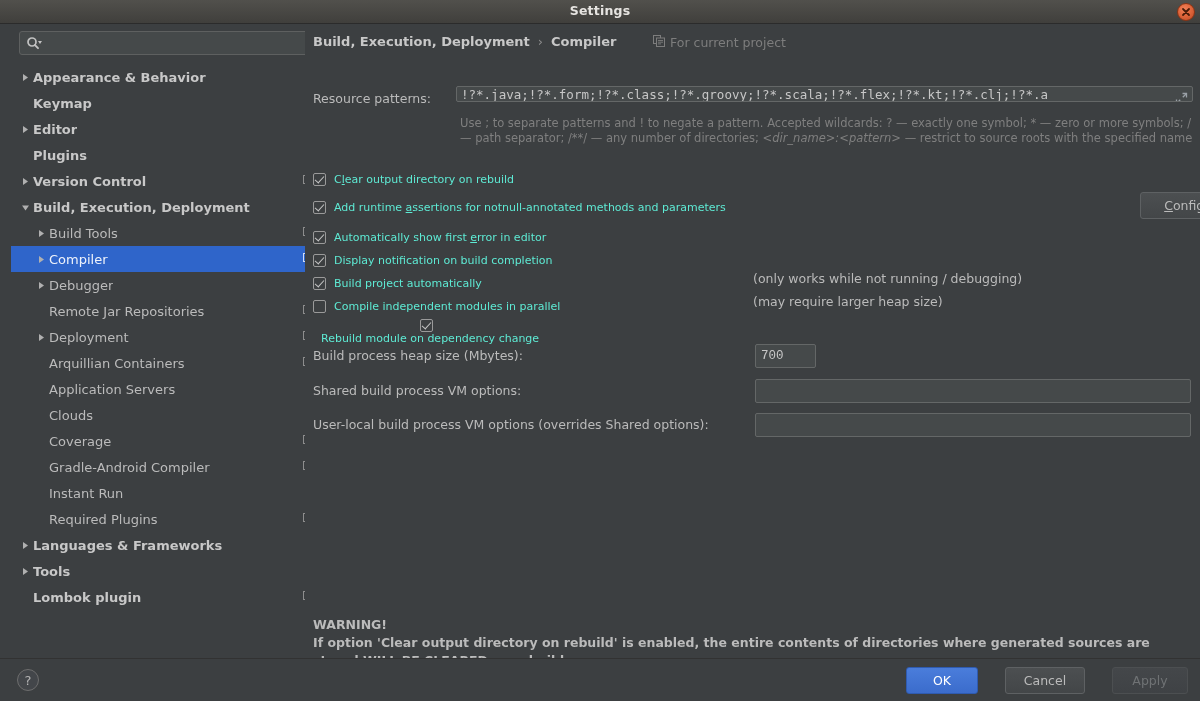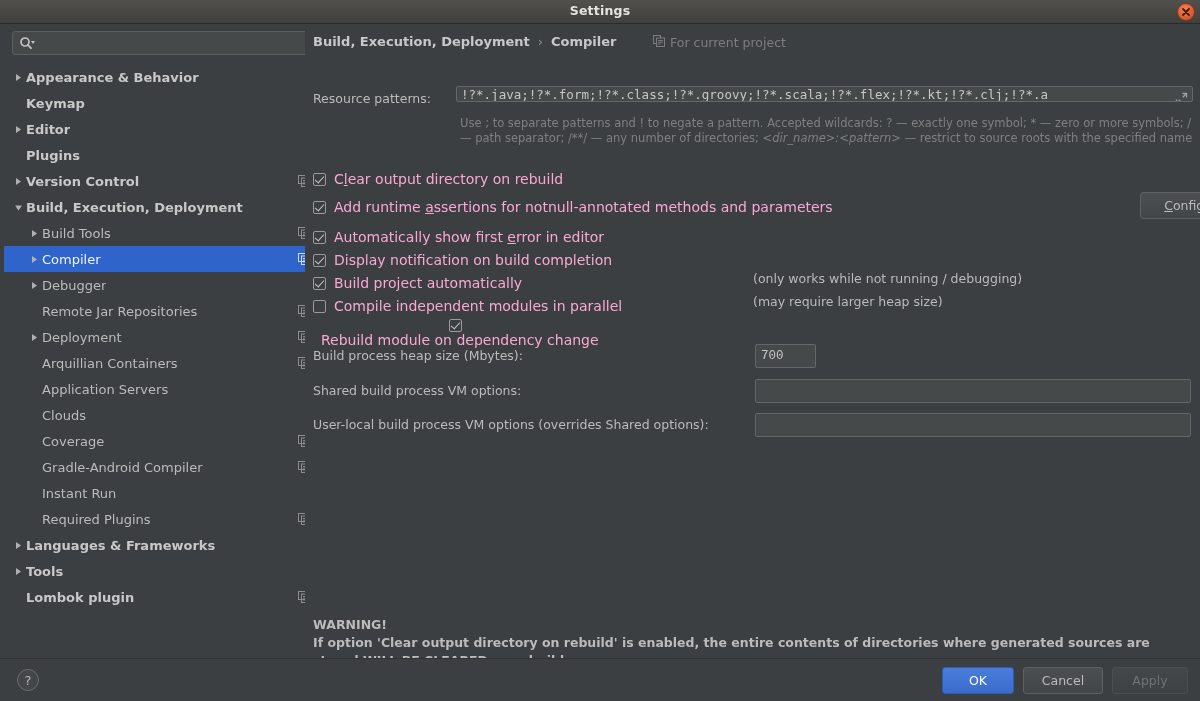--- a/index.html
+++ b/index.html
@@ -24,22 +24,22 @@
   .close-btn {
     position: absolute; right: 5px; top: 3px; width: 18px; height: 18px;
     border-radius: 50%;
     background: radial-gradient(circle at 40% 32%, #f0825a 0%, #e0663c 45%, #bf4a25 100%);
     border: 1px solid #8c3415; cursor: pointer;
   }
   .close-btn svg { position: absolute; left: 3px; top: 3px; }
 
   
   .sidebar {
-    position: absolute; left: 4px; top: 24px; width: 316px; height: 634px;
-    background: #3c3f41; border-right: 2px solid #8b5cf6;
+    position: absolute; left: 11px; top: 24px; width: 316px; height: 634px;
+    background: #3c3f41; border-right: 4px solid #8b5cf6;
   }
   .search-wrap { padding: 7px 8px 0 8px; }
   .search-box {
     height: 24px; background: #45494a; border: 1px solid #5e6060;
     border-radius: 3px; display: flex; align-items: center; padding-left: 6px;
     cursor: text;
   }
   .search-icon { display: flex; align-items: center; }
   .search-input {
     flex: 1; border: 0; background: transparent; outline: none;
@@ -108,21 +108,21 @@
   .cb-row { position: absolute; display: flex; align-items: center; height: 20px; }
   .cbox {
     width: 13px; height: 13px; border: 1px solid #9a9a9a; border-radius: 2px;
     background: #3c3f41; flex: 0 0 13px; position: relative; cursor: pointer;
   }
   .cbox.checked::after {
     content: ""; position: absolute; left: 3px; top: 0px;
     width: 4px; height: 8px; border: solid #c6c6c6;
     border-width: 0 1.6px 1.6px 0; transform: rotate(42deg);
   }
-  .cb-label { font-size: 14px; color: #f9a8d4; margin-left: 8px; white-space: nowrap; cursor: default; }
+  .cb-label { font-size: 11px; color: #5eead4; margin-left: 8px; white-space: nowrap; cursor: default; }
   .mn { text-decoration: underline; }
   .side-note { position: absolute; font-size: 12.5px; color: #bbbbbb; white-space: nowrap; }
 
   .btn {
     font-family: inherit; font-size: 12.5px; color: #bbbbbb;
     background: linear-gradient(to bottom, #4c4f51, #434648);
     border: 1px solid #5e6163; border-radius: 3px; cursor: pointer;
     padding: 0 12px; height: 26px; white-space: nowrap;
   }
   .btn-configure { position: absolute; left: 835px; top: 168px; width: 199px; height: 27px; }
@@ -146,21 +146,21 @@
   .footer {
     position: absolute; left: 0; top: 658px; width: 1200px; height: 43px;
     background: #3c3f41; border-top: 1px solid #323232;
   }
   .help-btn {
     position: absolute; left: 17px; top: 10px; width: 22px; height: 22px;
     border-radius: 50%; border: 1px solid #6d6d6d; background: #43464a;
     color: #b4b4b4; font-size: 13px; display: flex; align-items: center;
     justify-content: center; cursor: pointer;
   }
-  .footer-btns { position: absolute; right: 12px; top: 8px; display: flex; gap: 9px; }
+  .footer-btns { position: absolute; right: 12px; top: 8px; display: flex; gap: 27px; }
   .btn-ok {
     background: linear-gradient(to bottom, #4a7ddb, #3b6ccc);
     border: 1px solid #2f5bb0; color: #ffffff; width: 72px; height: 27px;
     padding: 0;
   }
   .btn-cancel { width: 80px; height: 27px; padding: 0; }
   .btn-apply {
     width: 76px; height: 27px; padding: 0; color: #6f7274;
     border-color: #4c4f51; cursor: default;
     background: linear-gradient(to bottom, #44474a, #3f4245);

